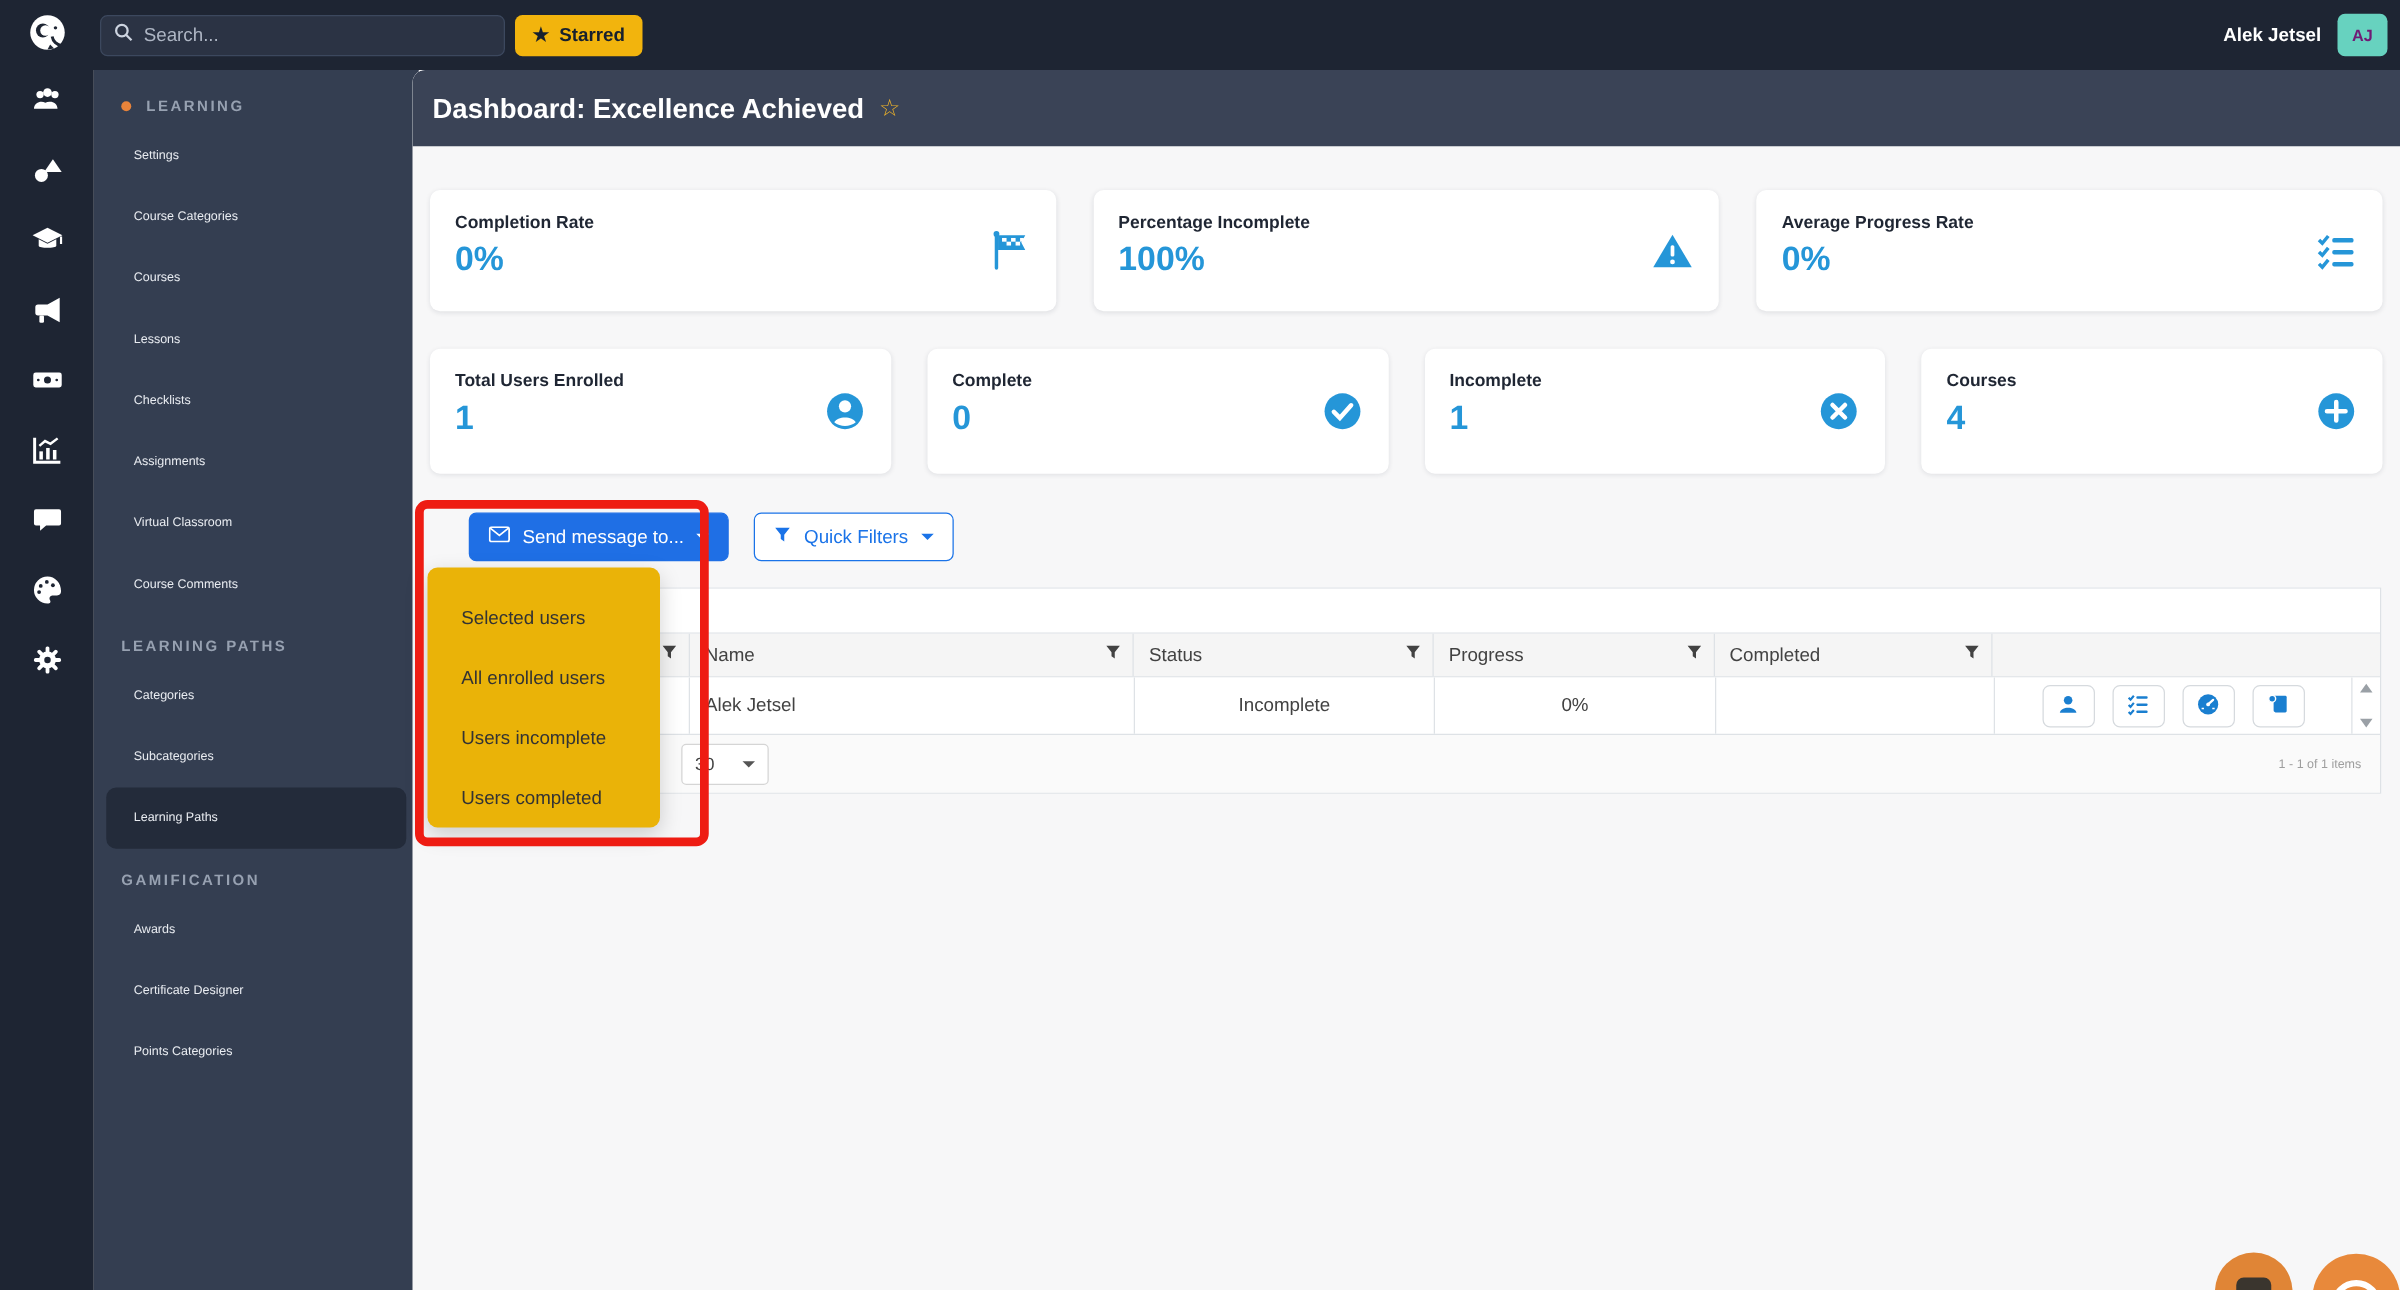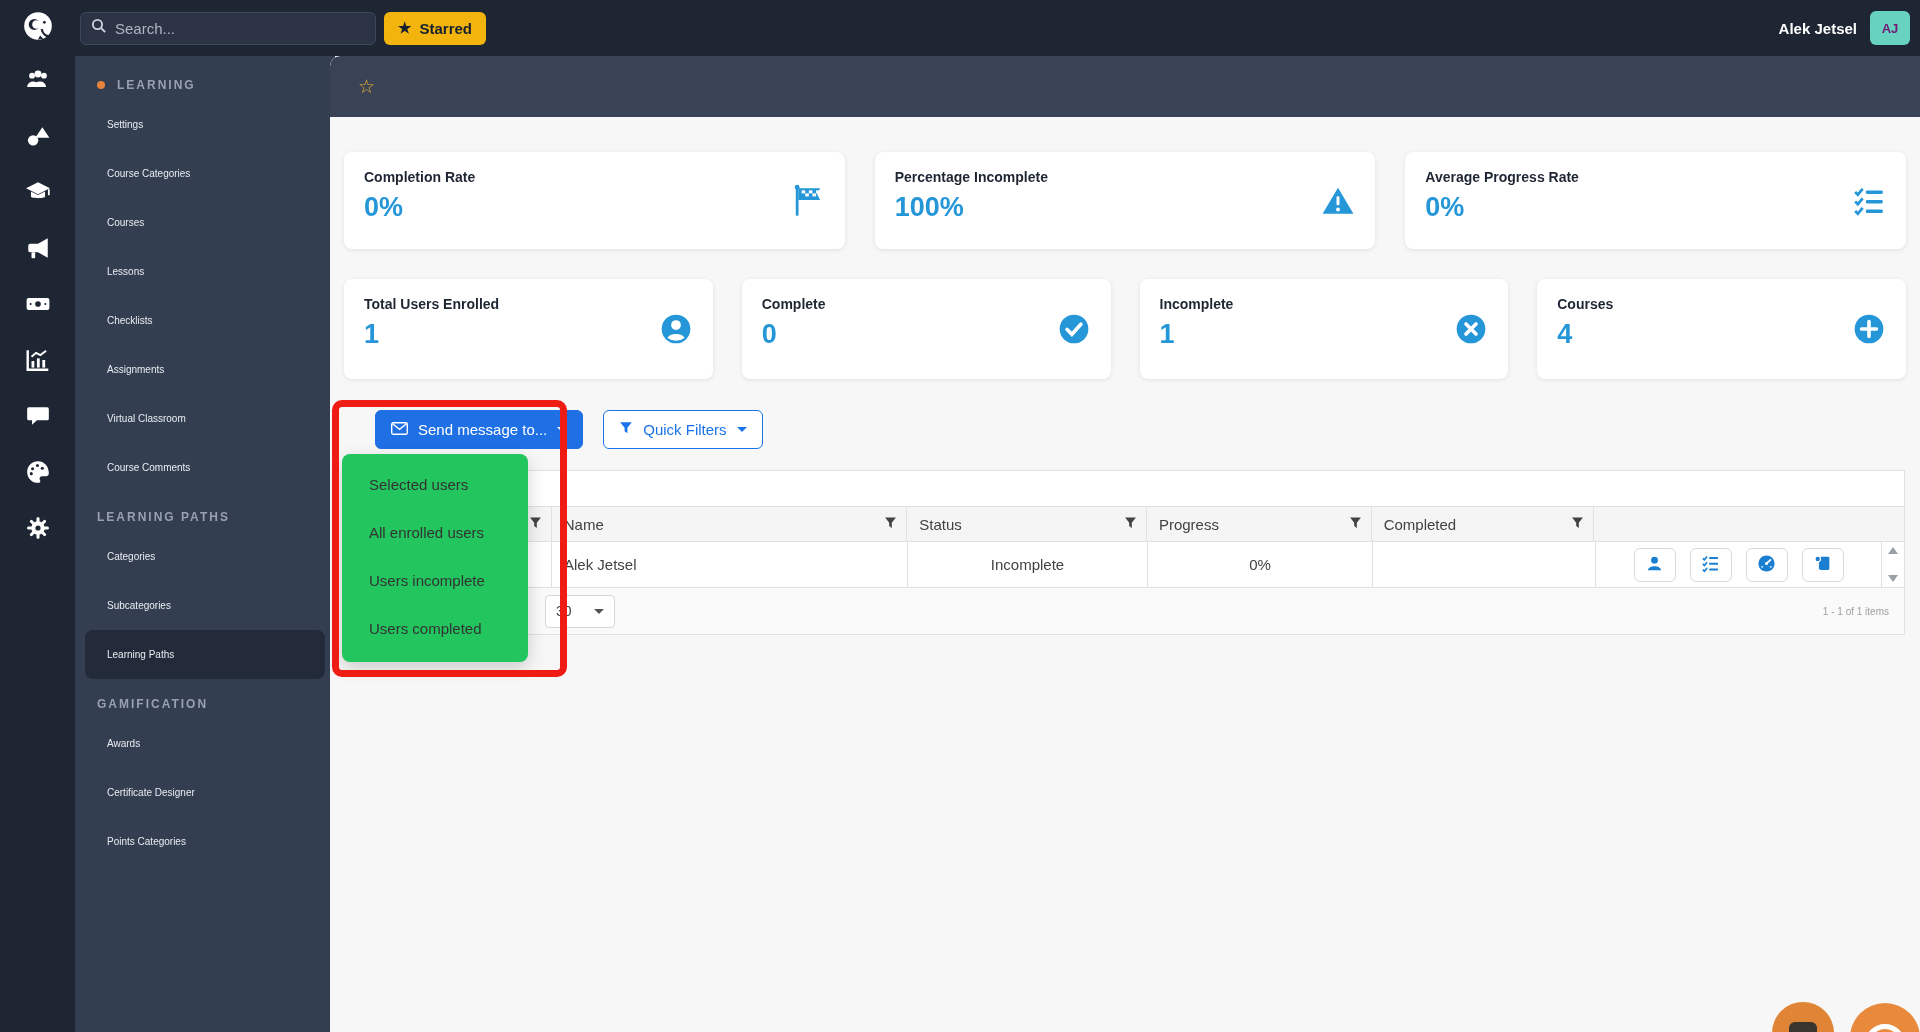--- a/index.html
+++ b/index.html
@@ -2,21 +2,21 @@
 <html><head>
 <meta charset="utf-8">
 <style>
   * { margin:0; padding:0; box-sizing:border-box; }
   html,body { width:1920px; height:1032px; overflow:hidden; }
   body { position:relative; background:#f7f7f8; font-family:"Liberation Sans", sans-serif; color:#424242; }
 
   
   .topbar { position:absolute; left:0; top:0; width:1920px; height:56px; background:#1e2533; display:flex; align-items:center; z-index:5; }
   .logo-box { width:75px; display:flex; justify-content:center; align-items:center; }
-  .searchbox { margin-left:5px; width:296px; height:33px; background:#2b3344; border:1px solid #3c485e; border-radius:6px; display:flex; align-items:center; padding:0 10px; }
+  .searchbox { margin-left:5px; width:324px; height:33px; background:#2b3344; border:1px solid #3c485e; border-radius:6px; display:flex; align-items:center; padding:0 10px; }
   .searchbox input { background:transparent; border:none; outline:none; color:#cdd4e0; font-size:15px; margin-left:8px; width:240px; font-family:"Liberation Sans", sans-serif; }
   .searchbox input::placeholder { color:#aeb6c4; }
   .starred-btn { margin-left:8px; height:33px; background:#f2b40d; border:none; border-radius:6px; display:flex; align-items:center; padding:0 14px; font-size:15px; font-weight:bold; color:#17202e; cursor:pointer; }
   .starred-btn .star { font-size:15px; margin-right:8px; }
   .topbar-spacer { flex:1; }
   .username { color:#fff; font-size:15px; font-weight:bold; margin-right:13px; }
   .avatar { width:40px; height:34px; background:#67d2bf; border-radius:6px; color:#701a75; font-size:13px; font-weight:bold; display:flex; align-items:center; justify-content:center; margin-right:10px; }
 
   
   .iconrail { position:absolute; left:0; top:56px; width:75px; height:976px; background:#1e2533; display:flex; flex-direction:column; align-items:center; padding-top:9px; z-index:4; }
@@ -78,21 +78,21 @@
   .action-btn { width:42px; height:34px; background:#fff; border:1px solid #d6dade; border-radius:6px; display:flex; align-items:center; justify-content:center; cursor:pointer; }
   .action-btn svg { width:19px; height:19px; }
   .tri-up { width:0; height:0; border-left:5px solid transparent; border-right:5px solid transparent; border-bottom:7px solid #9aa0a6; cursor:pointer; }
   .tri-down { width:0; height:0; border-left:5px solid transparent; border-right:5px solid transparent; border-top:7px solid #9aa0a6; cursor:pointer; }
   .grid-footer { height:46px; background:#fafafa; display:flex; align-items:center; padding:0 13px; }
   .pagesize { margin-left:186px; width:70px; height:33px; background:#fff; border:1px solid #d5d5d5; border-radius:4px; display:flex; align-items:center; justify-content:space-between; padding:0 10px; font-size:14px; color:#424242; cursor:pointer; }
   .pagesize .caret { color:#555; margin-left:0; }
   .range-text { margin-left:auto; color:#9e9e9e; font-size:10px; padding-right:2px; }
 
   
-  .dropdown-menu { position:absolute; left:342px; top:454px; width:186px; height:208px; background:#22c55e; border-radius:8px; box-shadow:0 6px 18px rgba(0,0,0,.18); z-index:50; padding-top:6px; }
+  .dropdown-menu { position:absolute; left:342px; top:454px; width:186px; height:208px; background:#eab308; border-radius:8px; box-shadow:0 6px 18px rgba(0,0,0,.18); z-index:50; padding-top:16px; }
   .menu-item { height:48px; display:flex; align-items:center; padding-left:27px; font-size:15px; color:#333; cursor:pointer; }
 
   
   .annotation-box { position:absolute; left:332px; top:400px; width:235px; height:277px; border:7px solid #ee1c13; border-radius:10px; z-index:60; pointer-events:none; }
 
   
   .fab { position:absolute; border-radius:50%; z-index:70; cursor:pointer; display:flex; justify-content:center; }
   .fab-chat { left:1772px; top:1002px; width:62px; height:62px; background:#e08536; }
   .fab-chat .bubble { margin-top:20px; width:28px; height:22px; background:#3a352e; border-radius:6px; }
   .fab-brand { left:1850px; top:1003px; width:70px; height:70px; background:#e8893b; align-items:center; }
@@ -227,20 +227,21 @@
   <div class="side-header">
     <span>GAMIFICATION</span>
   </div>
   <div class="side-item">Awards</div>
   <div class="side-item">Certificate Designer</div>
   <div class="side-item">Points Categories</div>
 </div>
 
 <div class="main">
   <div class="main-header">
+    <div class="page-title">Dashboard: Excellence Achieved</div>
     <div class="title-star">☆</div>
   </div>
 
   <div class="stats-row row1">
     <div class="stat-card">
       <div class="stat-label">Completion Rate</div>
       <div class="stat-value">0%</div>
       <span class="stat-icon">
         <svg viewBox="0 0 32 32" fill="#2596d8">
             <rect x="4.5" y="2" width="2.6" height="28" rx="1.3"></rect>

